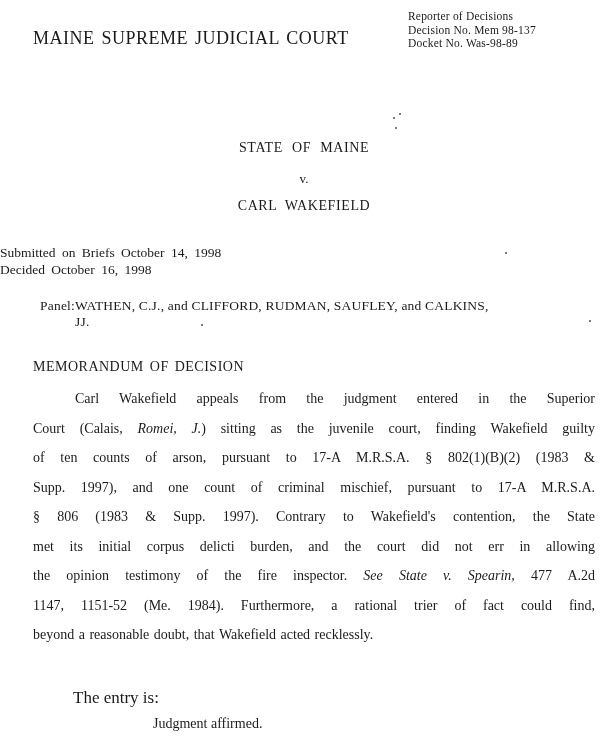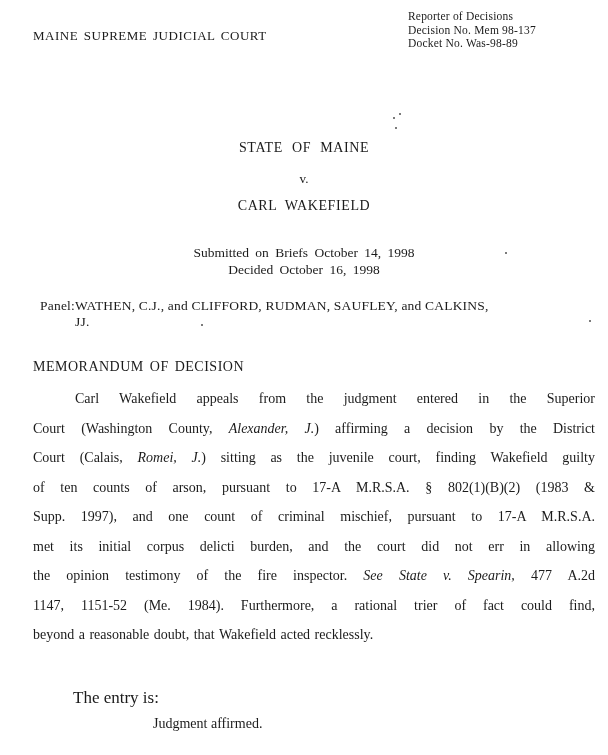--- a/index.html
+++ b/index.html
@@ -7,33 +7,33 @@
     position:relative;
     width:608px; height:755px;
     margin:0 auto;
     background:#ffffff;
     color:#1b1b1b;
     font-family:"Liberation Serif", serif;
     overflow:hidden;
   }
   .court-name {
     position:absolute; left:33px; top:28px;
-    font-size:13px; letter-spacing:0.5px; word-spacing:2px;
+    font-size:18px; letter-spacing:0.5px; word-spacing:2px;
   }
   .reporter {
     position:absolute; left:408px; top:10px;
     font-size:11.5px; line-height:13.5px; letter-spacing:0.2px;
   }
   .center-line { position:absolute; left:0; width:608px; text-align:center; }
   .party { top:140px; font-size:14px; letter-spacing:0.6px; word-spacing:5px; }
   .versus { top:171px; font-size:13px; }
   .party2 { top:198px; font-size:14px; letter-spacing:0.6px; word-spacing:4px; }
   .dates {
     position:absolute; left:0; top:244px; width:608px;
-    text-align:center; font-size:13.5px; line-height:17px; word-spacing:3px;
+    font-size:13.5px; line-height:17px; word-spacing:3px;
   }
   .panel {
     position:absolute; left:33px; top:298px;
     font-size:13.5px; line-height:16px; letter-spacing:0.2px;
     display:flex;
   }
   .panel-label { width:42px; flex:0 0 42px;text-align:right; }
   .memo-heading {
     position:absolute; left:33px; top:359px;
     font-size:14px; letter-spacing:0.5px; word-spacing:2px;
@@ -86,24 +86,24 @@
 
   <div class="panel">
     <span class="panel-label">Panel:</span>
     <span class="panel-names"><span>WATHEN, C.J., and CLIFFORD, RUDMAN, SAUFLEY, and CALKINS,</span><br><span>JJ.</span></span>
   </div>
 
   <div class="memo-heading">MEMORANDUM OF DECISION</div>
 
   <div class="para">
     <div class="pline first"><span>Carl Wakefield appeals from the judgment entered in the Superior</span></div>
-    <div class="pline"><span>Court (Washington County, </span><span class="it">Alexander, J.</span><span>) affirming a decision by the District</span></div>
     <div class="pline"><span>Court (Calais, </span><span class="it">Romei, J.</span><span>) sitting as the juvenile court, finding Wakefield guilty</span></div>
     <div class="pline"><span>of ten counts of arson, pursuant to 17-A M.R.S.A. § 802(1)(B)(2) (1983 &amp;</span></div>
     <div class="pline"><span>Supp. 1997), and one count of criminal mischief, pursuant to 17-A M.R.S.A.</span></div>
+    <div class="pline"><span>§ 806 (1983 &amp; Supp. 1997). Contrary to Wakefield's contention, the State</span></div>
     <div class="pline"><span>met its initial corpus delicti burden, and the court did not err in allowing</span></div>
     <div class="pline"><span>the opinion testimony of the fire inspector. </span><span class="it">See State v. Spearin,</span><span> 477 A.2d</span></div>
     <div class="pline"><span>1147, 1151-52 (Me. 1984). Furthermore, a rational trier of fact could find,</span></div>
     <div class="pline last"><span>beyond a reasonable doubt, that Wakefield acted recklessly.</span></div>
   </div>
 
   <div class="entry-intro">The entry is:</div>
   <div class="entry-disposition">Judgment affirmed.</div>
 
   <div class="speck s1"></div>

